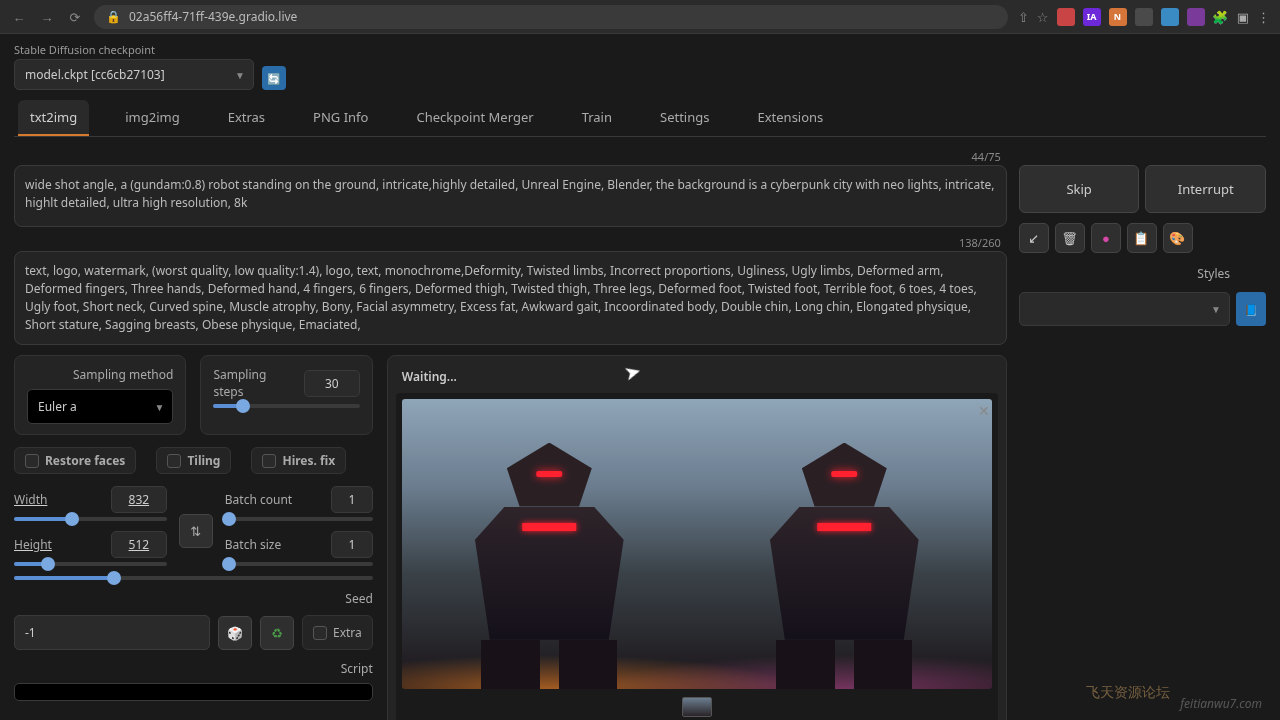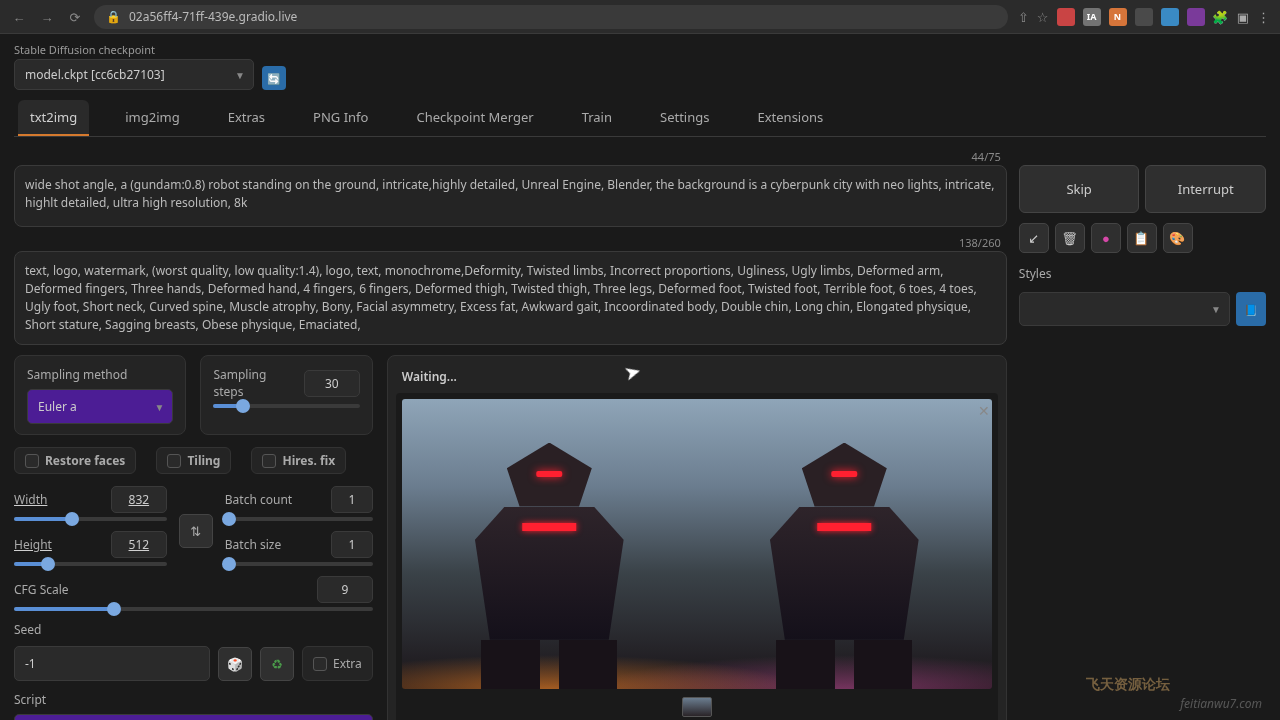--- a/index.html
+++ b/index.html
@@ -41,22 +41,22 @@
 .styles-select-wrap { flex: 1; display: flex; flex-direction: column; gap: 4px; }
 .styles-select { background: #2a2a2a; border: 1px solid #3a3a3a; border-radius: 5px; padding: 8px 24px 8px 10px; position: relative; height: 34px; }
 
 .controls-layout { display: flex; gap: 14px; }
 .controls-left { flex: 1; }
 .controls-right { width: 620px; }
 
 .section-row { display: flex; gap: 14px; margin-bottom: 12px; }
 .section-col { flex: 1; background: #242424; border: 1px solid #333; border-radius: 8px; padding: 10px 12px; }
 
-.field-label { font-size: 12px; color: #aaa; margin-bottom: 6px; display: block; }
-.select-box { background: #4c1d95; border: 1px solid #3a3a3a; border-radius: 5px; padding: 8px 28px 8px 10px; color: #ccc; font-size: 12px; position: relative; width: 100%; }
+.field-label { font-size: 12px; color: #aaa; margin-bottom: 6px; display: block; text-align: right; }
+.select-box { background: #000000; border: 1px solid #3a3a3a; border-radius: 5px; padding: 8px 28px 8px 10px; color: #ccc; font-size: 12px; position: relative; width: 100%; }
 
 .slider-row { display: flex; align-items: center; gap: 14px; margin-bottom: 4px; }
 .slider-label { font-size: 12px; color: #aaa; flex: 1; }
 .num-input { background: #2a2a2a; border: 1px solid #3a3a3a; border-radius: 5px; padding: 4px 8px; color: #ccc; width: 56px; text-align: center; font-size: 12px; }
 .slider-track { height: 4px; background: #3a3a3a; border-radius: 2px; position: relative; margin-bottom: 10px; }
 .slider-fill { position: absolute; left: 0; top: 0; height: 100%; background: #5a8fd6; border-radius: 2px; }
 .slider-thumb { position: absolute; top: 50%; width: 14px; height: 14px; background: #7aa8e0; border-radius: 50%; transform: translate(-50%, -50%); }
 
 .checkbox-row { display: flex; gap: 20px; margin: 12px 0; font-weight: bold; }
 .checkbox-item { display: flex; align-items: center; gap: 6px; font-size: 12px; color: #aaa; padding: 4px 10px; background: #242424; border: 1px solid #333; border-radius: 6px; }
@@ -82,40 +82,40 @@
 .robot-eye { position: absolute; top: 45%; left: 50%; transform: translateX(-50%); width: 30%; height: 6px; background: #ff2030; box-shadow: 0 0 8px #ff2030; border-radius: 2px; }
 .robot-body { width: 70%; height: 54%; margin: 0 auto; background: linear-gradient(180deg, #2e242a, #14101a); clip-path: polygon(20% 0, 80% 0, 100% 25%, 90% 100%, 10% 100%, 0 25%); position: relative; }
 .robot-chest { position: absolute; top: 12%; left: 50%; transform: translateX(-50%); width: 36%; height: 8px; background: #ff2030; box-shadow: 0 0 6px #ff2030; }
 .robot-legs { width: 64%; height: 20%; margin: 0 auto; display: flex; gap: 14%; }
 .robot-leg { flex: 1; background: #181218; }
 .ground-glow { position: absolute; bottom: 0; left: 0; right: 0; height: 60px; background: radial-gradient(ellipse at 25% 100%, rgba(255,140,40,.6), transparent 40%), radial-gradient(ellipse at 75% 100%, rgba(255,100,200,.4), transparent 40%); }
 .thumb-strip { display: flex; justify-content: center; padding: 8px 0 2px; }
 .thumb { width: 30px; height: 20px; background: linear-gradient(#6b7d8f, #2a2428); border: 1px solid #555; border-radius: 2px; }
 
 .watermark1 { position: fixed; bottom: 8px; right: 18px; color: rgba(200,200,200,.35); font-size: 12px; font-style: italic; }
-.watermark2 { position: fixed; bottom: 26px; right: 110px; color: rgba(255,200,120,.4); font-size: 14px; font-weight: bold; }
+.watermark2 { position: fixed; bottom: 18px; right: 110px; color: rgba(255,200,120,.4); font-size: 14px; font-weight: normal; }
 
 .cursor { position: fixed; top: 358px; left: 624px; font-size: 20px; color: white; pointer-events: none; z-index: 999; transform: rotate(-15deg);}
 </style>
 </head>
 <body>
 
 <div class="browser-bar">
   <div class="nav-btn">←</div>
   <div class="nav-btn">→</div>
   <div class="nav-btn">⟳</div>
   <div class="addr-bar">
     <span>🔒</span>
     <span>02a56ff4-71ff-439e.gradio.live</span>
   </div>
   <div class="browser-right">
     <span style="color:#888">⇧</span>
     <span style="color:#888">☆</span>
     <div class="ext-icon" style="background:#c94444"></div>
-    <div class="ext-icon" style="background:#737373;color:#fff">IA</div>
+    <div class="ext-icon" style="background:#6d28d9;color:#fff">IA</div>
     <div class="ext-icon" style="background:#d6753a;color:#fff">N</div>
     <div class="ext-icon" style="background:#4a4a4a"></div>
     <div class="ext-icon" style="background:#3a8ac4"></div>
     <div class="ext-icon" style="background:#7a3a9a"></div>
     <span style="color:#aaa">🧩</span>
     <span style="color:#aaa">▣</span>
     <span style="color:#aaa">⋮</span>
   </div>
 </div>
 
@@ -226,24 +226,20 @@
                   <span class="slider-label">Batch size</span>
                   <input class="num-input" style="width: 42px;" value="1">
                 </div>
               <div class="slider-track">
                   <div class="slider-fill" style="width:3%"></div>
                   <div class="slider-thumb" style="left:3%"></div>
                 </div>
             </div>
           </div>
 
-          <div class="slider-row">
-              <span class="slider-label">CFG Scale</span>
-              <input class="num-input" value="9" style="">
-            </div>
           <div class="slider-track">
               <div class="slider-fill" style="width:28%"></div>
               <div class="slider-thumb" style="left:28%"></div>
             </div>
 
           <span class="field-label" style="margin-top:6px;display:block">Seed</span>
           <div class="seed-row">
             <input class="seed-input" value="-1" style="">
             <div class="seed-btn">🎲</div>
             <div class="seed-btn" style="color:#4a9a4a">♻</div>

